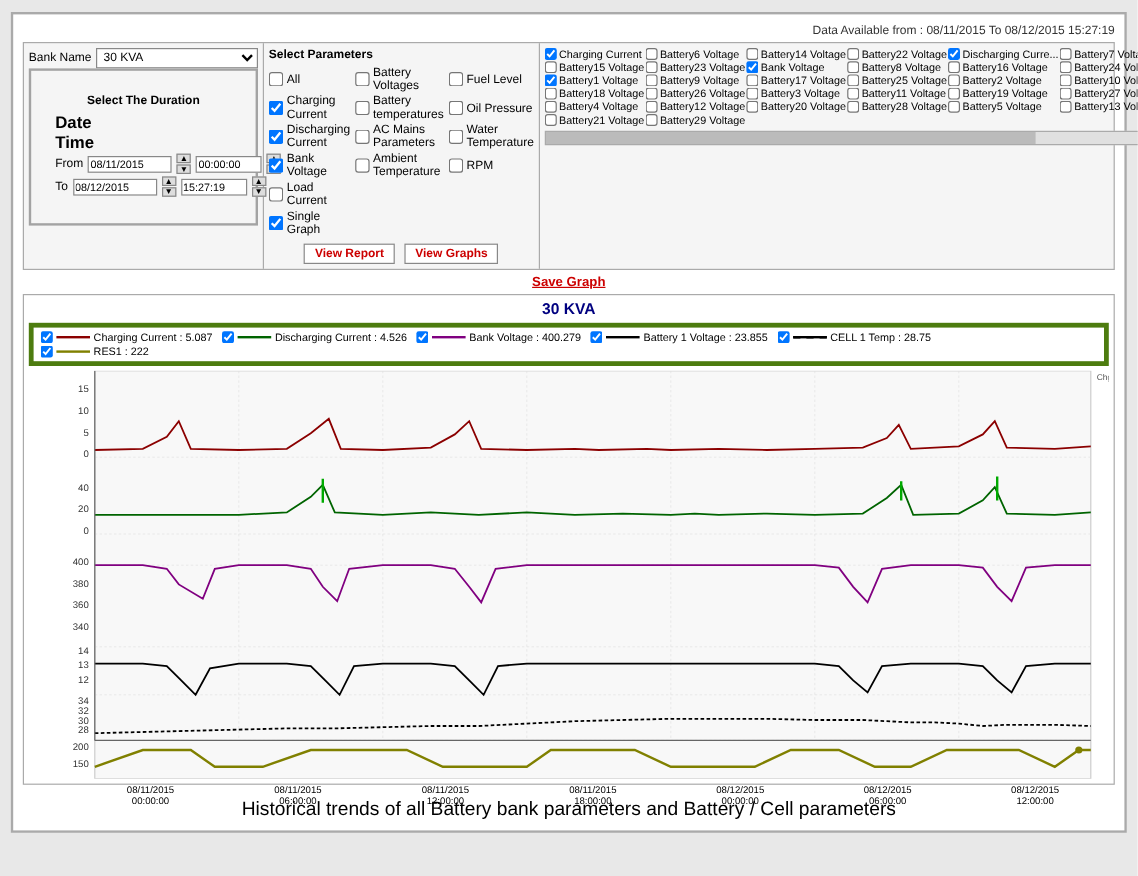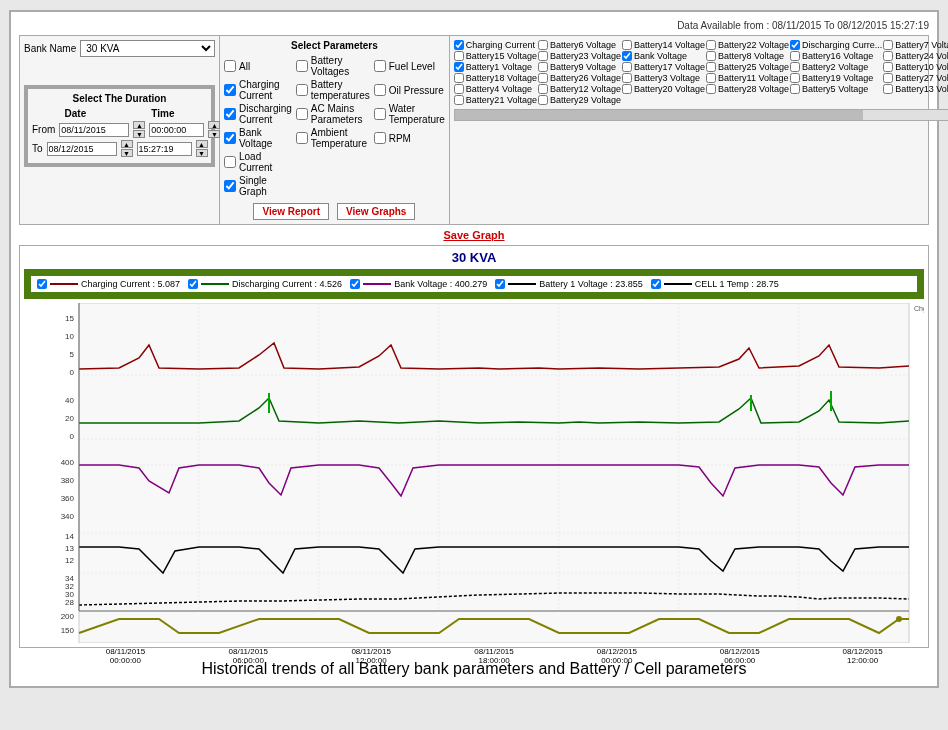--- a/index.html
+++ b/index.html
@@ -55,38 +55,38 @@
     
     .bank-name-select {
       flex: 1;
       font-size: 10px;
       padding: 1px;
       border: 1px solid #888;
       background: #fff;
     }
     
     .duration-box {
-      border: 4px solid #a3a3a3;
-      padding: 4px;
-      margin-top: 28px;
+      border: 2px solid #a3a3a3;
+      padding: 20px;
     }
     
     .duration-title {
       text-align: center;
       font-size: 10px;
       font-weight: bold;
       margin-bottom: 4px;
     }
     
     .duration-header {
       display: flex;
       justify-content: space-around;
-      font-size: 10px;
+      font-size: 14px;
       font-weight: bold;
       margin-bottom: 2px;
+      flex-direction: column;
     }
     
     .duration-row {
       display: flex;
       align-items: center;
       gap: 4px;
       margin-bottom: 2px;
     }
     
     .duration-label {
@@ -126,21 +126,21 @@
       font-size: 7px;
     }
     
     .middle-panel {
       width: 240px;
       border-right: 1px solid #aaa;
       padding: 4px;
     }
     
     .select-params-title {
-      text-align: center;
+      text-align: left;
       font-size: 10px;
       font-weight: bold;
       margin-bottom: 4px;
     }
     
     .param-item {
       display: flex;
       align-items: center;
       gap: 3px;
       font-size: 10px;
@@ -224,21 +224,21 @@
     
     .graph-title {
       text-align: center;
       font-size: 13px;
       font-weight: bold;
       color: #000080;
       margin-bottom: 4px;
     }
     
     .legend-box {
-      border: 7px solid #4d7c0f;
+      border: 4px solid #4d7c0f;
       padding: 3px 6px;
       margin-bottom: 4px;
       font-size: 9px;
     }
     
     .legend-row {
       display: flex;
       align-items: center;
       flex-wrap: wrap;
       gap: 8px;
@@ -428,20 +428,27 @@
           <input type="checkbox" checked="" class="legend-cb" style="">
           <div class="legend-line" style="background:#000000;"></div>
           <span>Battery 1 Voltage : 23.855</span>
         </div>
         <div class="legend-item">
           <input type="checkbox" checked="" class="legend-cb" style="">
           <div class="legend-line" style="background:#000000; border-top: 2px dashed #000;"></div>
           <span>CELL 1 Temp : 28.75</span>
         </div>
       </div>
+      <div class="legend-row" style="margin-top:2px;">
+        <div class="legend-item">
+          <input type="checkbox" checked="" class="legend-cb" style="">
+          <div class="legend-line" style="background:#808000;"></div>
+          <span>RES1 : 222</span>
+        </div>
+      </div>
     </div>
 
     <div class="chart-container">
       <svg class="chart-svg" viewBox="0 0 870 340" xmlns="http://www.w3.org/2000/svg">
 
         <rect x="40" y="0" width="830" height="340" fill="#f8f8f8" stroke="#ccc"></rect>
 
         <text x="35" y="18" text-anchor="end" font-size="8" fill="#333">15</text>
         <text x="35" y="36" text-anchor="end" font-size="8" fill="#333">10</text>
         <text x="35" y="54" text-anchor="end" font-size="8" fill="#333">5</text>

